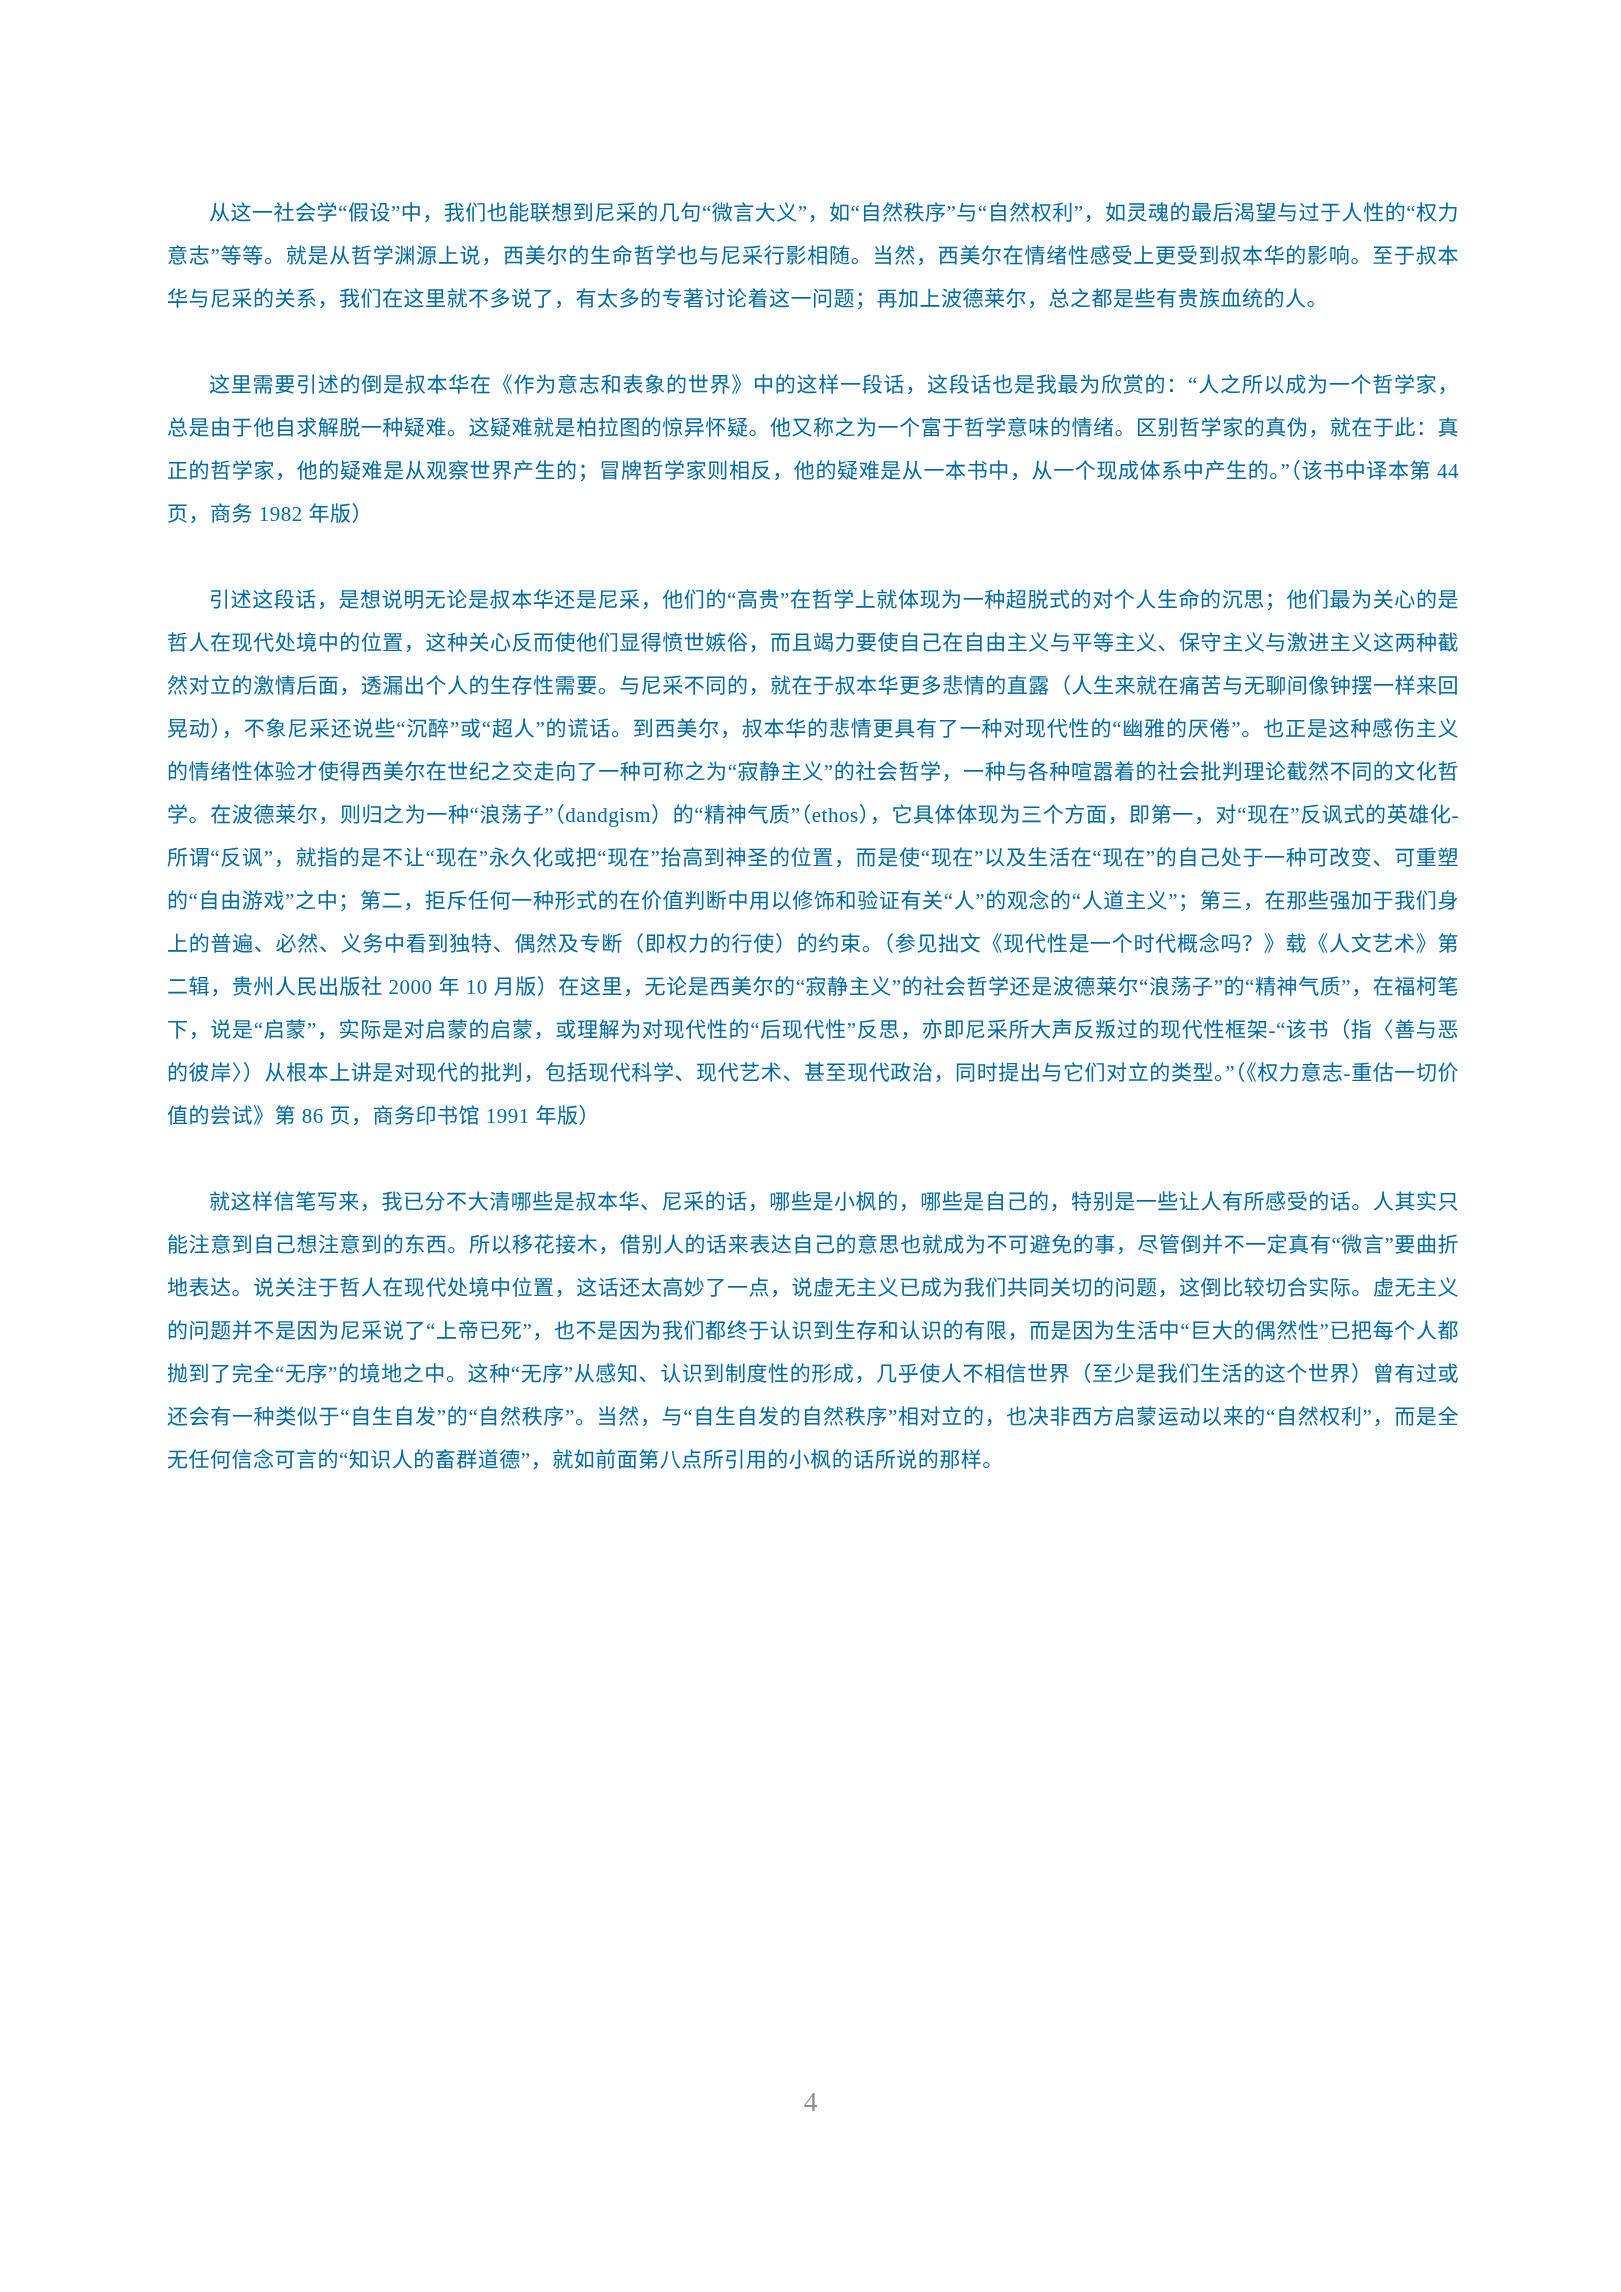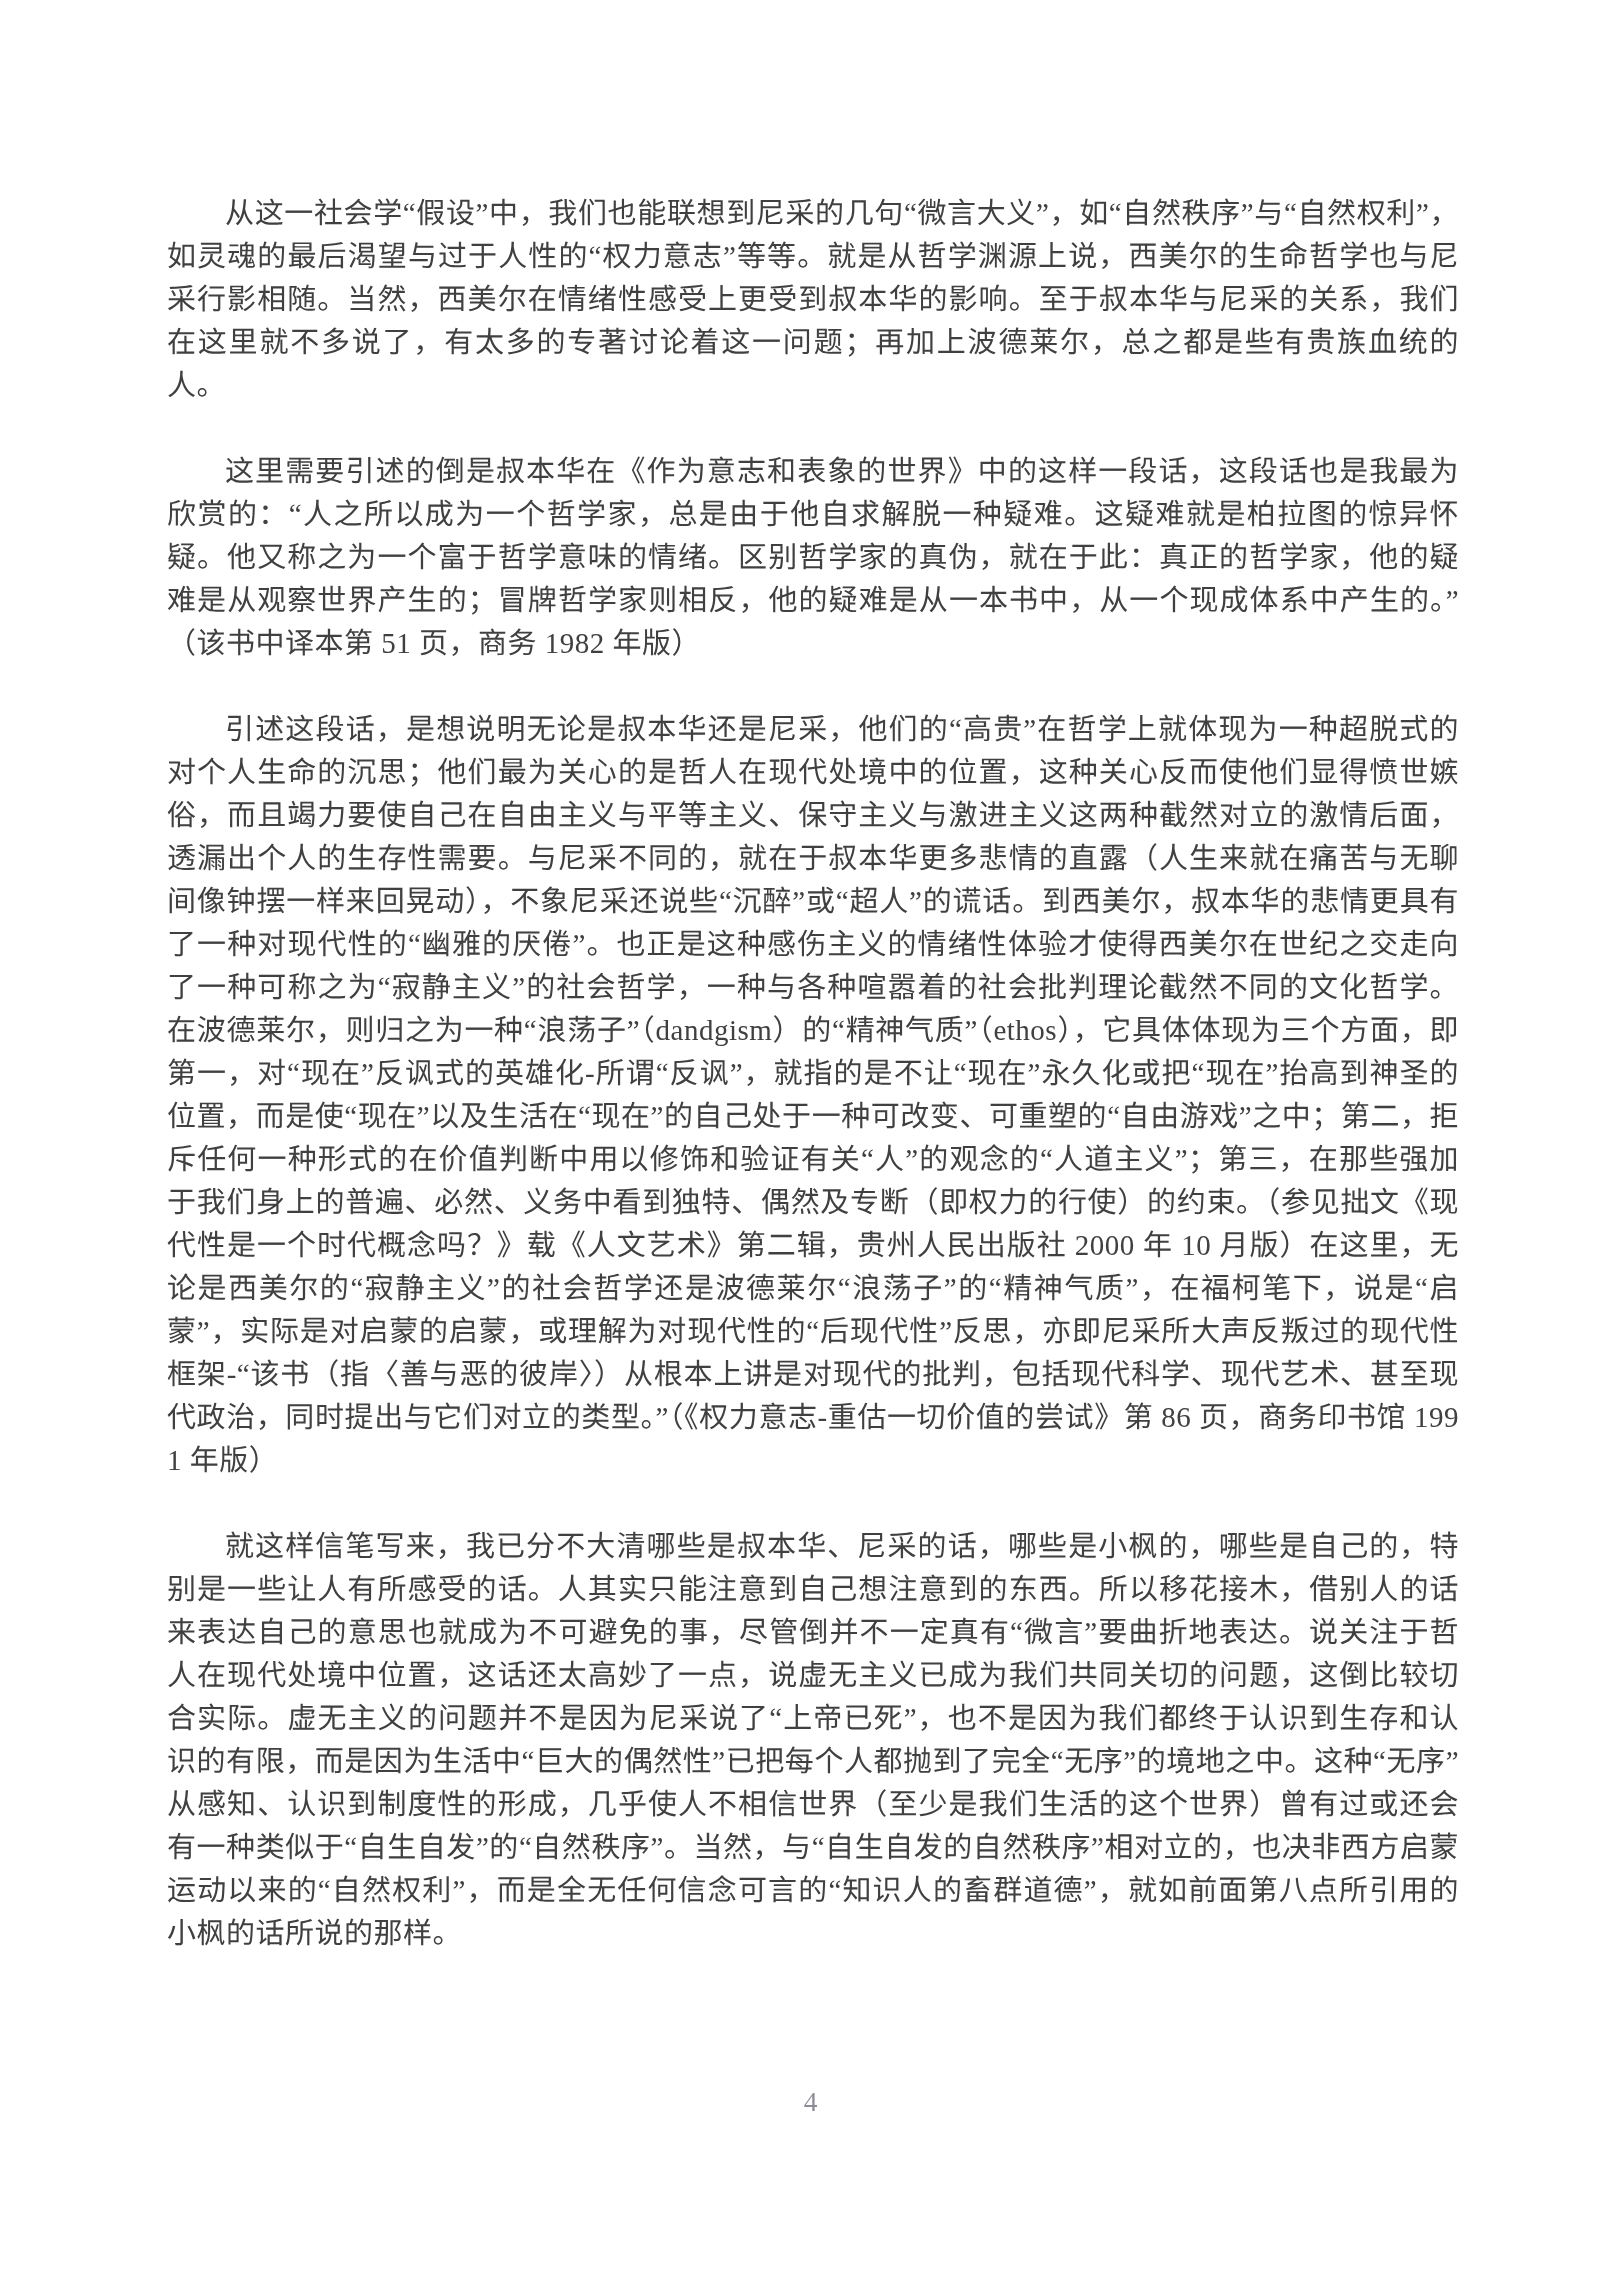--- a/index.html
+++ b/index.html
@@ -16,23 +16,23 @@
     font-family: "Liberation Serif", "DejaVu Serif", serif;
   }
   .text-block {
     position: absolute;
     left: 167px;
     top: 192px;
     width: 1292px;
   }
   .para {
     margin: 0 0 43px 0;
-    font-size: 29px;
+    font-size: 21px;
     line-height: 43px;
-    color: #404040;
+    color: #0369a1;
     text-align: justify;
     text-indent: 2em;
     letter-spacing: 0.5px;
     word-break: break-all;
   }
   .para:last-child {
     margin-bottom: 12px;
   }
   .page-number {
     position: absolute;
@@ -45,19 +45,19 @@
     color: #8d8d99;
     font-family: "Liberation Serif", "DejaVu Serif", serif;
   }
 </style>
 </head>
 <body>
 
 <div class="page">
   <div class="text-block">
     <p class="para">从这一社会学“假设”中，我们也能联想到尼采的几句“微言大义”，如“自然秩序”与“自然权利”，如灵魂的最后渴望与过于人性的“权力意志”等等。就是从哲学渊源上说，西美尔的生命哲学也与尼采行影相随。当然，西美尔在情绪性感受上更受到叔本华的影响。至于叔本华与尼采的关系，我们在这里就不多说了，有太多的专著讨论着这一问题；再加上波德莱尔，总之都是些有贵族血统的人。</p>
-    <p class="para">这里需要引述的倒是叔本华在《作为意志和表象的世界》中的这样一段话，这段话也是我最为欣赏的：“人之所以成为一个哲学家，总是由于他自求解脱一种疑难。这疑难就是柏拉图的惊异怀疑。他又称之为一个富于哲学意味的情绪。区别哲学家的真伪，就在于此：真正的哲学家，他的疑难是从观察世界产生的；冒牌哲学家则相反，他的疑难是从一本书中，从一个现成体系中产生的。”（该书中译本第 51 页，商务 1982 年版）</p>
+    <p class="para">这里需要引述的倒是叔本华在《作为意志和表象的世界》中的这样一段话，这段话也是我最为欣赏的：“人之所以成为一个哲学家，总是由于他自求解脱一种疑难。这疑难就是柏拉图的惊异怀疑。他又称之为一个富于哲学意味的情绪。区别哲学家的真伪，就在于此：真正的哲学家，他的疑难是从观察世界产生的；冒牌哲学家则相反，他的疑难是从一本书中，从一个现成体系中产生的。”（该书中译本第 44 页，商务 1982 年版）</p>
     <p class="para">引述这段话，是想说明无论是叔本华还是尼采，他们的“高贵”在哲学上就体现为一种超脱式的对个人生命的沉思；他们最为关心的是哲人在现代处境中的位置，这种关心反而使他们显得愤世嫉俗，而且竭力要使自己在自由主义与平等主义、保守主义与激进主义这两种截然对立的激情后面，透漏出个人的生存性需要。与尼采不同的，就在于叔本华更多悲情的直露（人生来就在痛苦与无聊间像钟摆一样来回晃动），不象尼采还说些“沉醉”或“超人”的谎话。到西美尔，叔本华的悲情更具有了一种对现代性的“幽雅的厌倦”。也正是这种感伤主义的情绪性体验才使得西美尔在世纪之交走向了一种可称之为“寂静主义”的社会哲学，一种与各种喧嚣着的社会批判理论截然不同的文化哲学。在波德莱尔，则归之为一种“浪荡子”（dandgism）的“精神气质”（ethos），它具体体现为三个方面，即第一，对“现在”反讽式的英雄化-所谓“反讽”，就指的是不让“现在”永久化或把“现在”抬高到神圣的位置，而是使“现在”以及生活在“现在”的自己处于一种可改变、可重塑的“自由游戏”之中；第二，拒斥任何一种形式的在价值判断中用以修饰和验证有关“人”的观念的“人道主义”；第三，在那些强加于我们身上的普遍、必然、义务中看到独特、偶然及专断（即权力的行使）的约束。（参见拙文《现代性是一个时代概念吗？》载《人文艺术》第二辑，贵州人民出版社 2000 年 10 月版）在这里，无论是西美尔的“寂静主义”的社会哲学还是波德莱尔“浪荡子”的“精神气质”，在福柯笔下，说是“启蒙”，实际是对启蒙的启蒙，或理解为对现代性的“后现代性”反思，亦即尼采所大声反叛过的现代性框架-“该书（指〈善与恶的彼岸〉）从根本上讲是对现代的批判，包括现代科学、现代艺术、甚至现代政治，同时提出与它们对立的类型。”（《权力意志-重估一切价值的尝试》第 86 页，商务印书馆 1991 年版）</p>
     <p class="para">就这样信笔写来，我已分不大清哪些是叔本华、尼采的话，哪些是小枫的，哪些是自己的，特别是一些让人有所感受的话。人其实只能注意到自己想注意到的东西。所以移花接木，借别人的话来表达自己的意思也就成为不可避免的事，尽管倒并不一定真有“微言”要曲折地表达。说关注于哲人在现代处境中位置，这话还太高妙了一点，说虚无主义已成为我们共同关切的问题，这倒比较切合实际。虚无主义的问题并不是因为尼采说了“上帝已死”，也不是因为我们都终于认识到生存和认识的有限，而是因为生活中“巨大的偶然性”已把每个人都抛到了完全“无序”的境地之中。这种“无序”从感知、认识到制度性的形成，几乎使人不相信世界（至少是我们生活的这个世界）曾有过或还会有一种类似于“自生自发”的“自然秩序”。当然，与“自生自发的自然秩序”相对立的，也决非西方启蒙运动以来的“自然权利”，而是全无任何信念可言的“知识人的畜群道德”，就如前面第八点所引用的小枫的话所说的那样。</p>
   </div>
   <div class="page-number">4</div>
 </div>
 
 
 </body></html>

